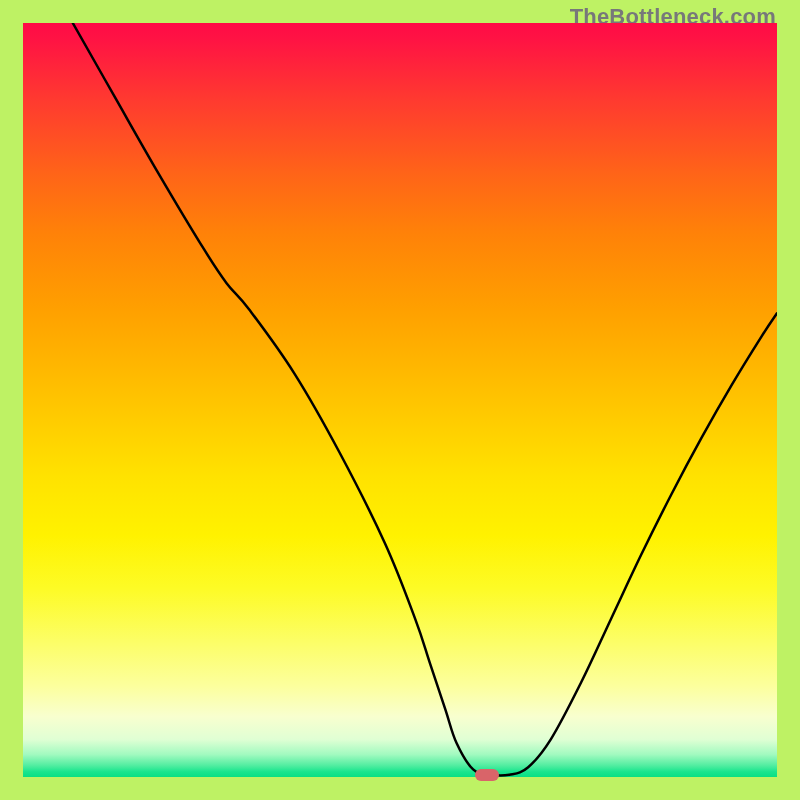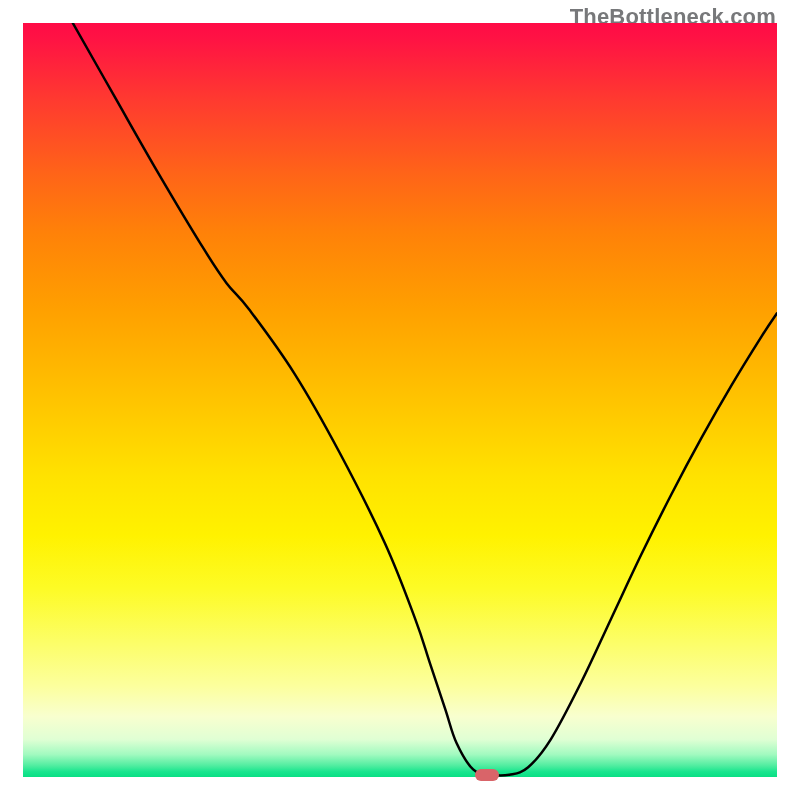--- a/index.html
+++ b/index.html
@@ -7,21 +7,21 @@
     padding: 0;
     width: 800px;
     height: 800px;
     background: #000;
     overflow: hidden;
   }
   .frame {
     position: relative;
     width: 800px;
     height: 800px;
-    background: #ffffff;
+    background: #bef264;
   }
   .plot-area {
     position: absolute;
     left: 23px;
     top: 23px;
     width: 754px;
     height: 754px;
     background: linear-gradient(to bottom,
       #ff0b46 0%,
       #ff1244 2%,

